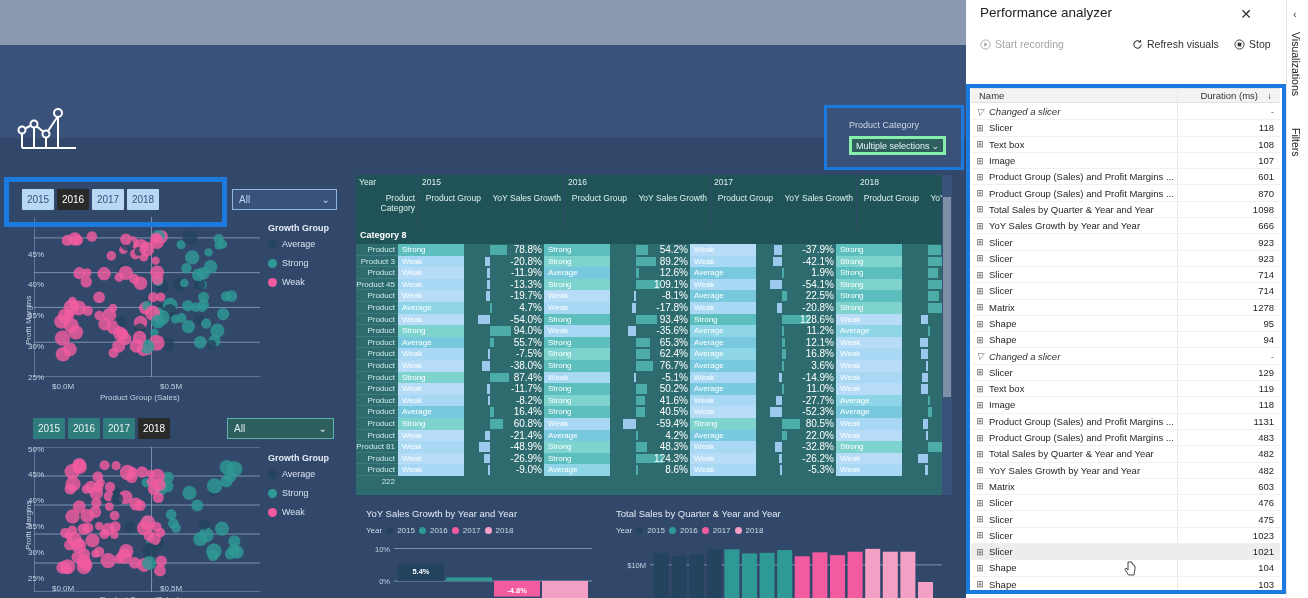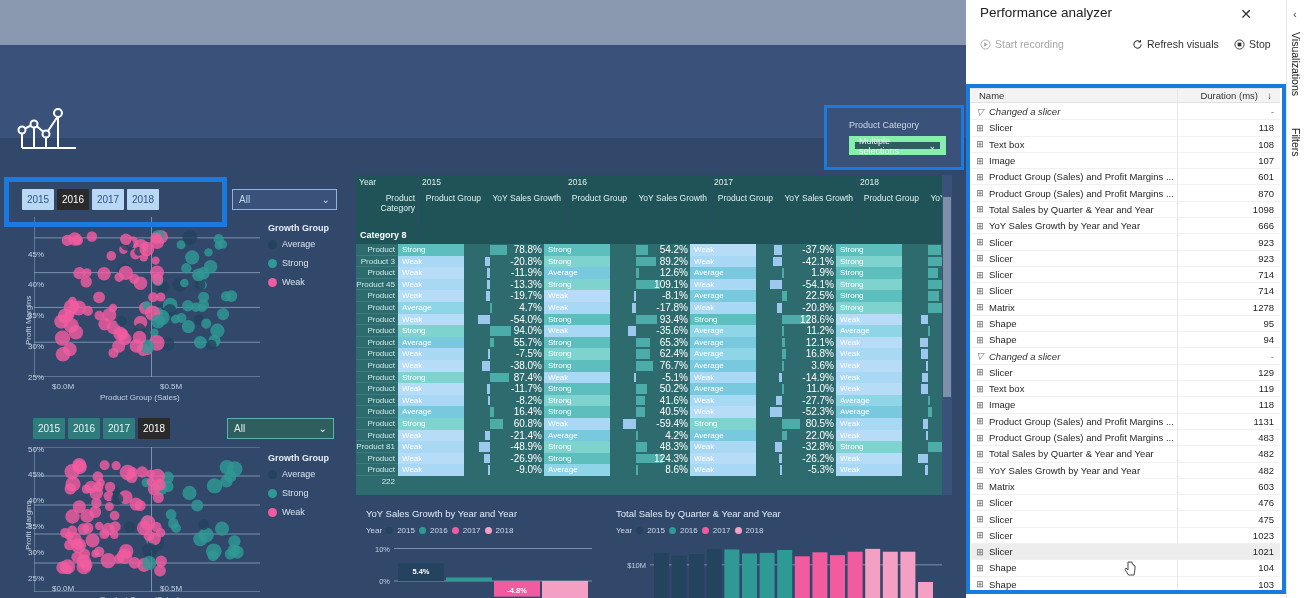--- a/index.html
+++ b/index.html
@@ -18,21 +18,21 @@
 
   .logo { position:absolute; left:14px; top:55px; width:70px; height:60px; }
   .title { position:absolute; left:86px; top:62px; width:330px;
     color:#ffffff; font-size:25px; font-weight:bold; line-height:33px; letter-spacing:.4px; }
 
   
   .pc-box { position:absolute; left:824px; top:60px; width:140px; height:65px;
             background:#3a5279; border:3px solid #1a7ae0; }
   .pc-label { position:absolute; left:22px; top:12px; color:#cdd7e6; font-size:9px; }
   .pc-drop { position:absolute; left:22px; top:28px; width:97px; height:19px;
-             background:#2f5e5f; border:6px solid #86efac; color:#e8f3f2; font-size:9px;
+             background:#2f5e5f; border:3px solid #86efac; color:#e8f3f2; font-size:9px;
              display:flex; align-items:center; padding:0 4px; justify-content:space-between; }
 
   
   .scatter-panel { position:absolute; left:0; width:348px; background:#31486b; }
   .sc1 { top:130px; height:240px; }
   .sc2 { top:360px; height:230px; }
 
   .year-slicer { position:absolute; display:flex; gap:3px; }
   .ybtn { width:32px; height:21px; background:#2f7c7d; color:#e6f4f3; font-size:10px;
           display:flex; align-items:center; justify-content:center; border-radius:1px; }

